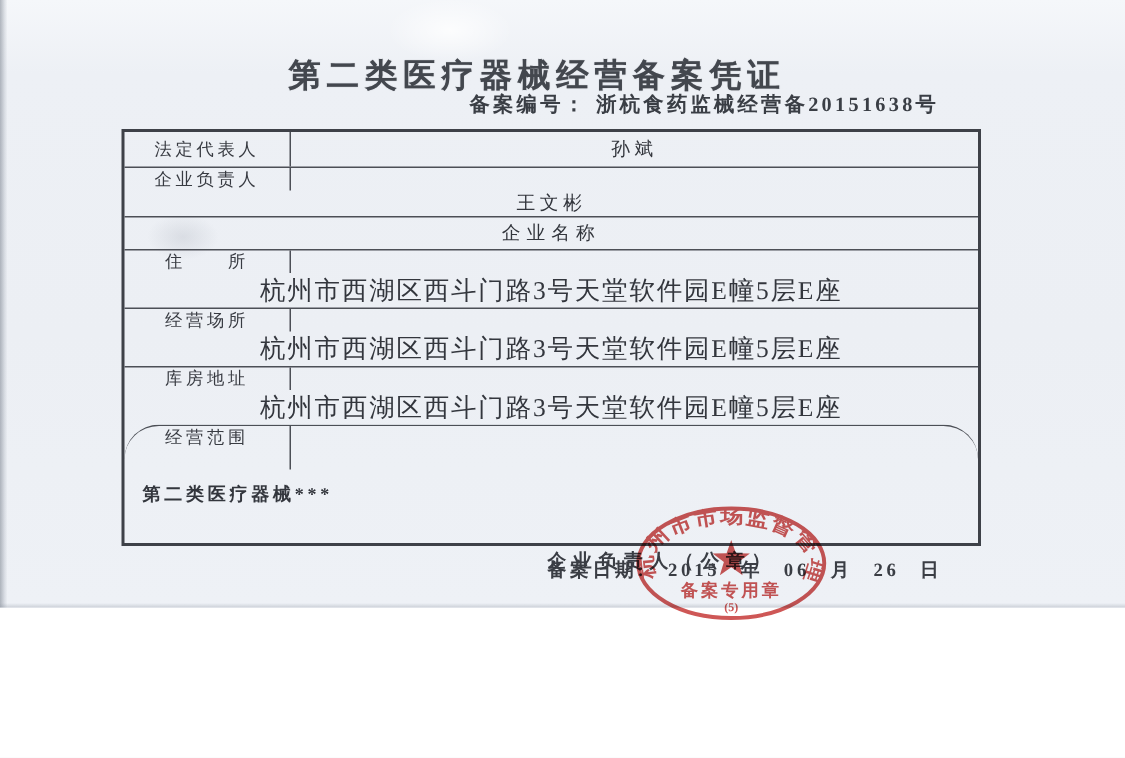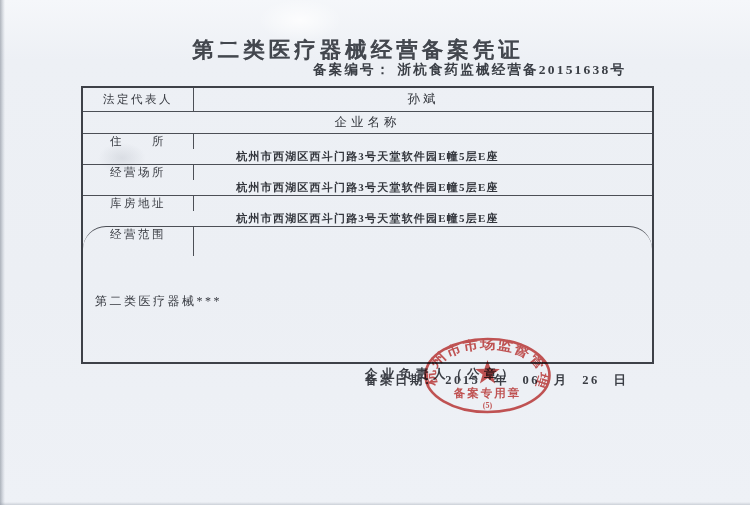--- a/index.html
+++ b/index.html
@@ -2,21 +2,21 @@
 <html><head>
 <meta charset="utf-8">
 <style>
   html, body { margin: 0; padding: 0; }
   body {
     width: 750px; height: 505px; overflow: hidden;
     font-family: "Liberation Serif", "DejaVu Serif", serif;
     background: #ffffff;
   }
   .scan-page {
-    position: relative; width: 750px; height: 505px;
+    position: relative; width: 750px; height: 405px;
     background:
       radial-gradient(ellipse 34px 22px at 122px 158px, rgba(150,156,168,0.22), rgba(150,156,168,0) 70%),
       radial-gradient(ellipse 60px 30px at 300px 20px, rgba(255,255,255,0.8), rgba(255,255,255,0) 70%),
       linear-gradient(180deg, #f5f7fa 0%, #edf0f5 12%, #ecEFf4 55%, #eef1f6 100%);
     background-color: #edf0f5;
     color: #35383f;
   }
   .scan-edge-left {
     position: absolute; left: 0; top: 0; width: 5px; height: 100%;
     background: linear-gradient(90deg, rgba(120,128,140,0.55), rgba(150,158,170,0.25) 60%, rgba(150,158,170,0));
@@ -50,24 +50,25 @@
     display: flex; align-items: center; justify-content: center;
     font-size: 11.5px; letter-spacing: 2.5px; color: #383b42; white-space: nowrap;
   }
   .cell-value {
     flex: 1; display: flex; align-items: center; justify-content: center;
     font-size: 12px; letter-spacing: 2px; color: #33363d; white-space: nowrap;
   }
   .v-wide  { font-size: 12.5px; letter-spacing: 6px; }
   .v-name  { font-size: 12.5px; letter-spacing: 3px; }
   .v-mode  { font-size: 12.5px; letter-spacing: 4px; }
-  .v-addr  { font-size: 11px; letter-spacing: 1.2px; font-weight: bold; }
+  .v-addr  { font-size: 17px; letter-spacing: 1.2px; }
   .t-row-tall .cell-value {
     justify-content: flex-start; padding-left: 12px; padding-bottom: 16px;
     letter-spacing: 2.5px;
+    font-weight: bold;
   }
   .t-row-tall .cell-label { padding-bottom: 14px; }
   .footer-line {
     position: absolute; left: 365px; white-space: nowrap;
     font-size: 12.5px; font-weight: 600; color: #3a3d44;
   }
   .footer-dept { top: 366px; letter-spacing: 4.5px; }
   .footer-date { top: 372px; letter-spacing: 2.5px; word-spacing: 8px; }
   .seal-svg {
     position: absolute; left: 408px; top: 322px; width: 160px; height: 110px;
@@ -87,20 +88,24 @@
   <div class="doc-title">第二类医疗器械经营备案凭证</div>
 
   <div class="reg-line">
     <span class="reg-label">备案编号：</span><span class="reg-number">浙杭食药监械经营备20151638号</span>
   </div>
 
   <div class="info-table">
     <div class="t-row">
       <div class="cell-label">法定代表人</div>
       <div class="cell-value v-name">孙斌</div>
+    </div>
+    <div class="t-row">
+      <div class="cell-label">企业负责人</div>
+      <div class="cell-value v-name">王文彬</div>
     </div>
     <div class="t-row">
       <div class="cell-value v-mode">企业名称</div>
     </div>
     <div class="t-row">
       <div class="cell-label">住　　所</div>
       <div class="cell-value v-addr">杭州市西湖区西斗门路3号天堂软件园E幢5层E座</div>
     </div>
     <div class="t-row">
       <div class="cell-label">经营场所</div>

